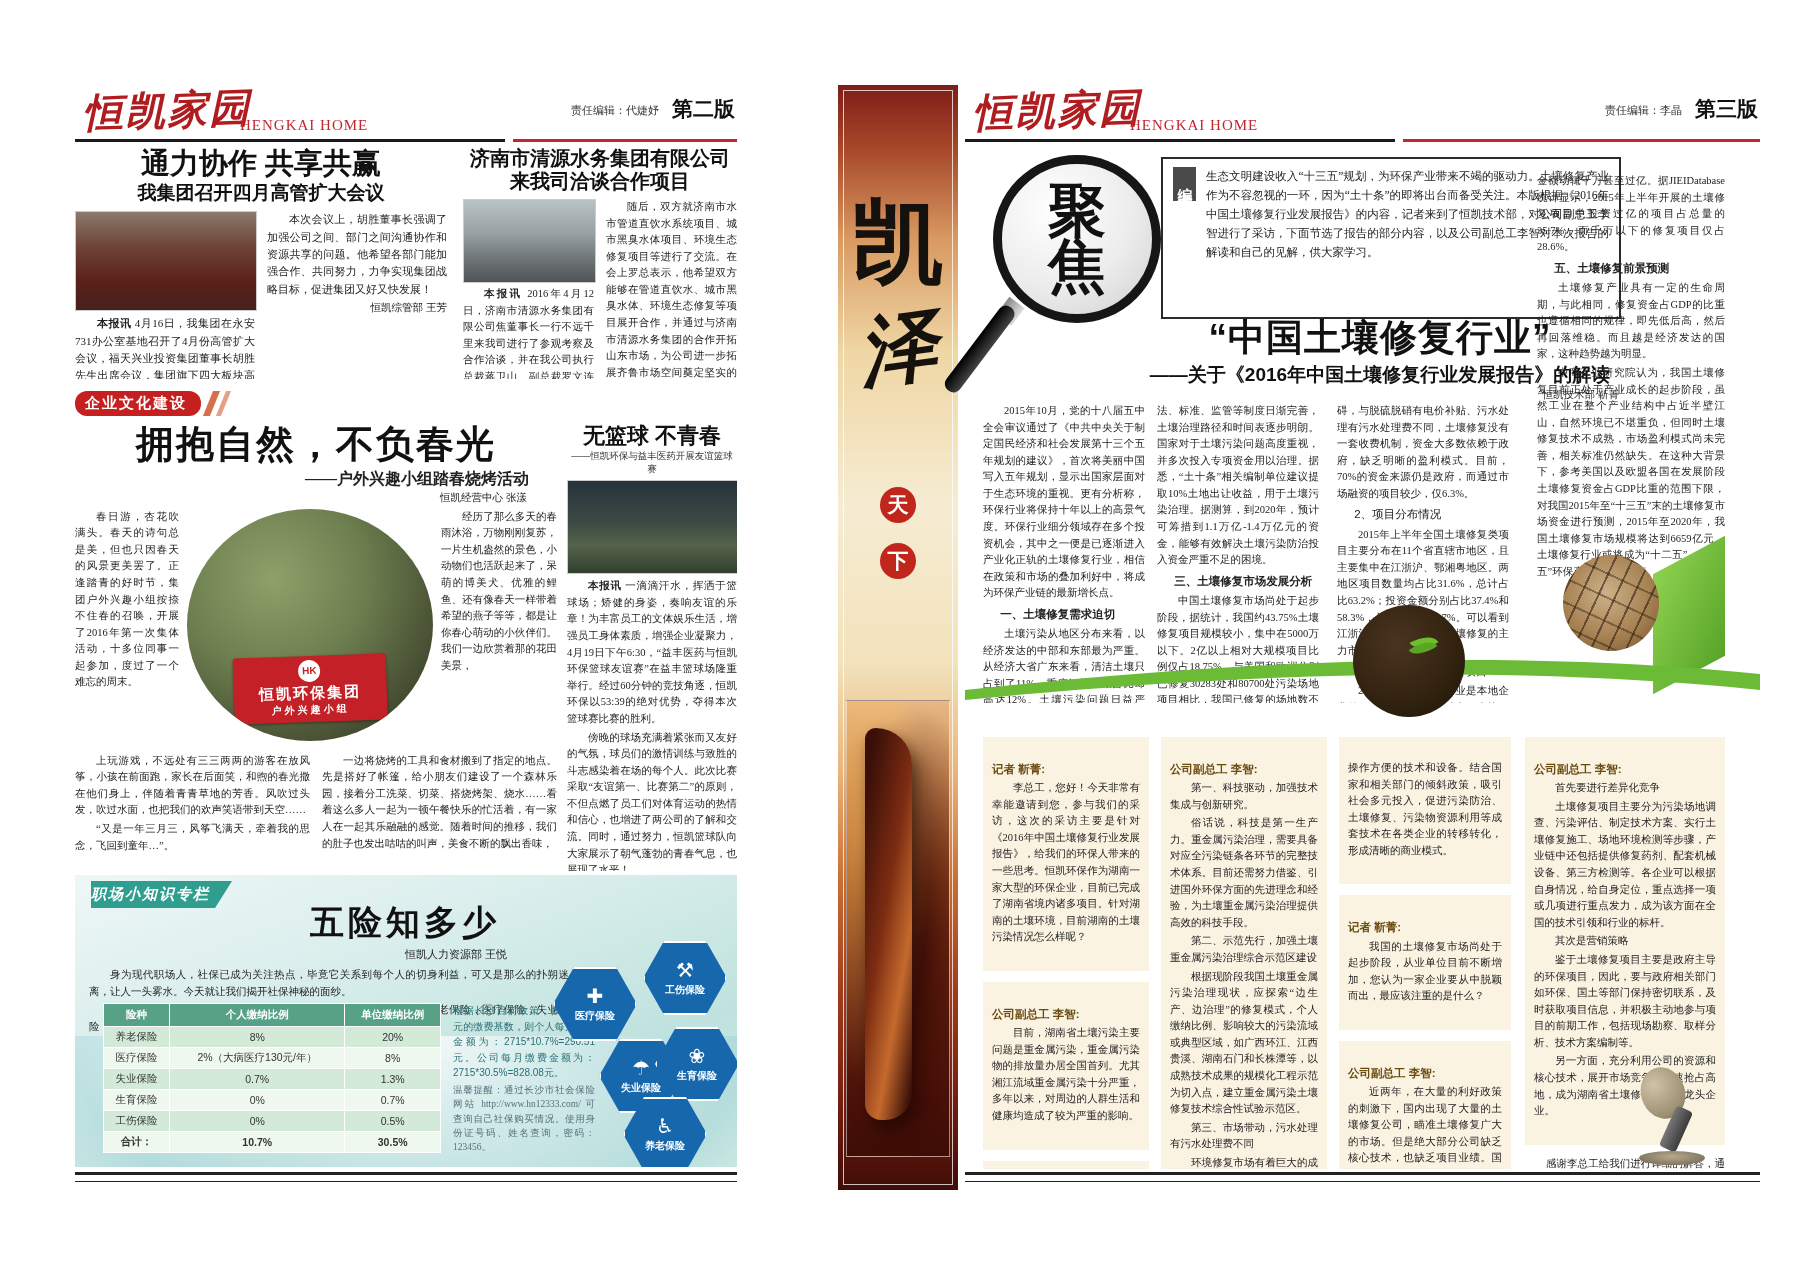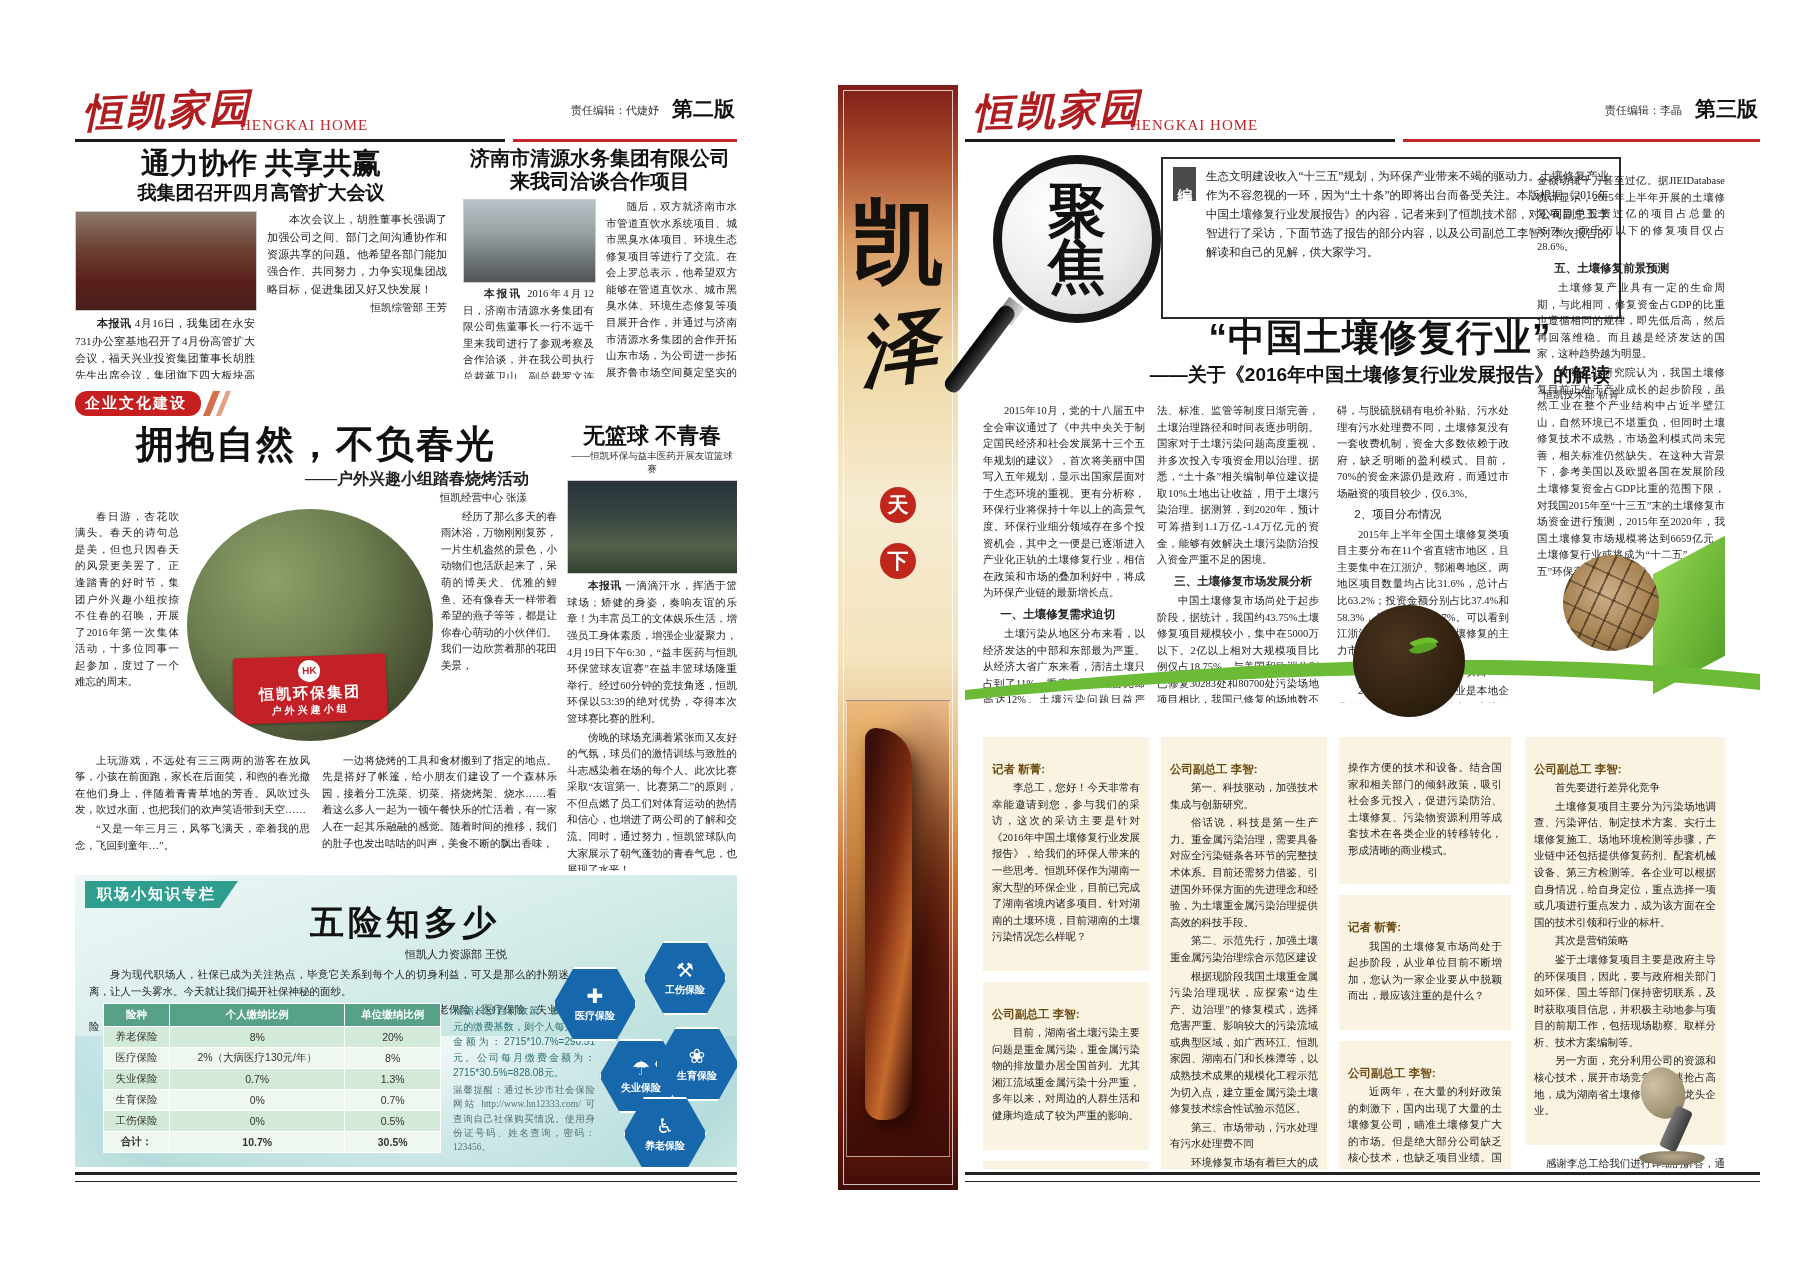--- a/index.html
+++ b/index.html
@@ -40,23 +40,23 @@
     font-weight:bold;border-radius:3px;padding:4px 0 5px;box-shadow:0 1px 3px rgba(0,0,0,.4);}
   .banner .b1{font-size:15px;letter-spacing:2px;}
   .banner .b2{font-size:10px;letter-spacing:3px;}
   .hk{width:22px;height:22px;border-radius:50%;background:#fff;color:#c32027;font-size:10px;font-weight:bold;
     line-height:22px;margin:0 auto 2px;font-family:"Liberation Sans",sans-serif;}
   
   #tips{position:absolute;left:0;top:790px;width:662px;height:292px;overflow:hidden;
     background:linear-gradient(160deg,#eef7f7 0%,#d9eeec 35%,#bfe2de 70%,#cfeae4 100%);}
   #tips:before{content:"";position:absolute;left:-10%;top:55%;width:120%;height:80%;
     background:radial-gradient(ellipse at 50% 0%,rgba(255,255,255,.8),rgba(120,190,200,.25) 60%,transparent 75%);}
-  .badge-teal{position:absolute;left:10px;top:6px;background:#2f9e8f;color:#fff;font-family:"Liberation Sans",sans-serif;
-    font-weight:bold;font-size:15px;letter-spacing:2px;padding:4px 22px 4px 12px;
-    clip-path:polygon(0 0,100% 0,88% 100%,0 100%);}
+  .badge-teal{position:absolute;left:16px;top:6px;background:#2f9e8f;color:#fff;font-family:"Liberation Sans",sans-serif;
+    font-weight:bold;font-size:15px;letter-spacing:2px;padding:4px 22px 4px 0;
+    clip-path:polygon(0 0,100% 0,88% 100%,0 100%);font-style:italic;}
   .tbl{position:absolute;left:28px;top:128px;width:338px;border-collapse:collapse;
     font-family:"Liberation Sans",sans-serif;font-size:10.5px;}
   .tbl th{background:#57a287;color:#fff;font-weight:bold;padding:4px 2px;border:1px solid #fff;}
   .tbl td{padding:3px 2px;text-align:center;border:1px solid #fff;color:#333;}
   .tbl tr:nth-child(odd) td{background:#eff8ef;}
   .tbl tr:nth-child(even) td{background:#d4ead8;}
   .hex{position:absolute;width:80px;height:70px;background:#1767ad;color:#fff;
     clip-path:polygon(25% 0,75% 0,100% 50%,75% 100%,25% 100%,0 50%);
     display:flex;flex-direction:column;align-items:center;justify-content:center;
     font-family:"Liberation Sans",sans-serif;border:2px solid #fff;}
@@ -374,21 +374,21 @@
         <div class="qlabel">记者 靳菁:</div>
         <p>据了解，重金属污染对当地环境具有相当的破坏力，近几年，重金属污染事件致使人体铅超标、镉超标等问题，似乎有增长的趋势：每年因被重金属污染，导致粮食产量下降的数目也高达上万吨。整治工作可以说是刻不容缓，针对这种现状，您认为解决的办法主要在于那些方面？</p>
       </div>
     </div>
     <div class="qband-col body-t" style="left:196px;top:652px;width:166px;height:432px;font-size:10.5px">
       <div class="qbox" style="height:100%">
         <div class="qlabel">公司副总工 李智:</div>
         <p>第一、科技驱动，加强技术集成与创新研究。</p>
         <p>俗话说，科技是第一生产力。重金属污染治理，需要具备对应全污染链条各环节的完整技术体系。目前还需努力借鉴、引进国外环保方面的先进理念和经验，为土壤重金属污染治理提供高效的科技手段。</p>
         <p>第二、示范先行，加强土壤重金属污染治理综合示范区建设</p>
-        <p>根据现阶段我国土壤重金属污染治理现状，应探索“边生产、边治理”的修复模式，选择危害严重、影响较大的污染流域或典型区域，如广西环江、恒凯家园、湖南石门和长株潭等，以成熟技术成果的规模化工程示范为切入点，建立重金属污染土壤修复技术综合性试验示范区。</p>
+        <p>根据现阶段我国土壤重金属污染治理现状，应探索“边生产、边治理”的修复模式，个人缴纳比例、影响较大的污染流域或典型区域，如广西环江、江西贵溪、湖南石门和长株潭等，以成熟技术成果的规模化工程示范为切入点，建立重金属污染土壤修复技术综合性试验示范区。</p>
         <p>第三、市场带动，污水处理有污水处理费不同</p>
         <p>环境修复市场有着巨大的成长空间。土壤重金属污染修复治理工作应加强跨部门、行业，包括企业的联动，形成成本低、环境友好、市场竞争力强的土壤修复产品以及</p>
       </div>
     </div>
     <div class="qband-col body-t" style="left:374px;top:652px;width:172px;height:432px;font-size:10.5px">
       <div class="qbox">
         <p style="text-indent:0">操作方便的技术和设备。结合国家和相关部门的倾斜政策，吸引社会多元投入，促进污染防治、土壤修复、污染物资源利用等成套技术在各类企业的转移转化，形成清晰的商业模式。</p>
       </div>
       <div class="qbox">
         <div class="qlabel">记者 靳菁:</div>

